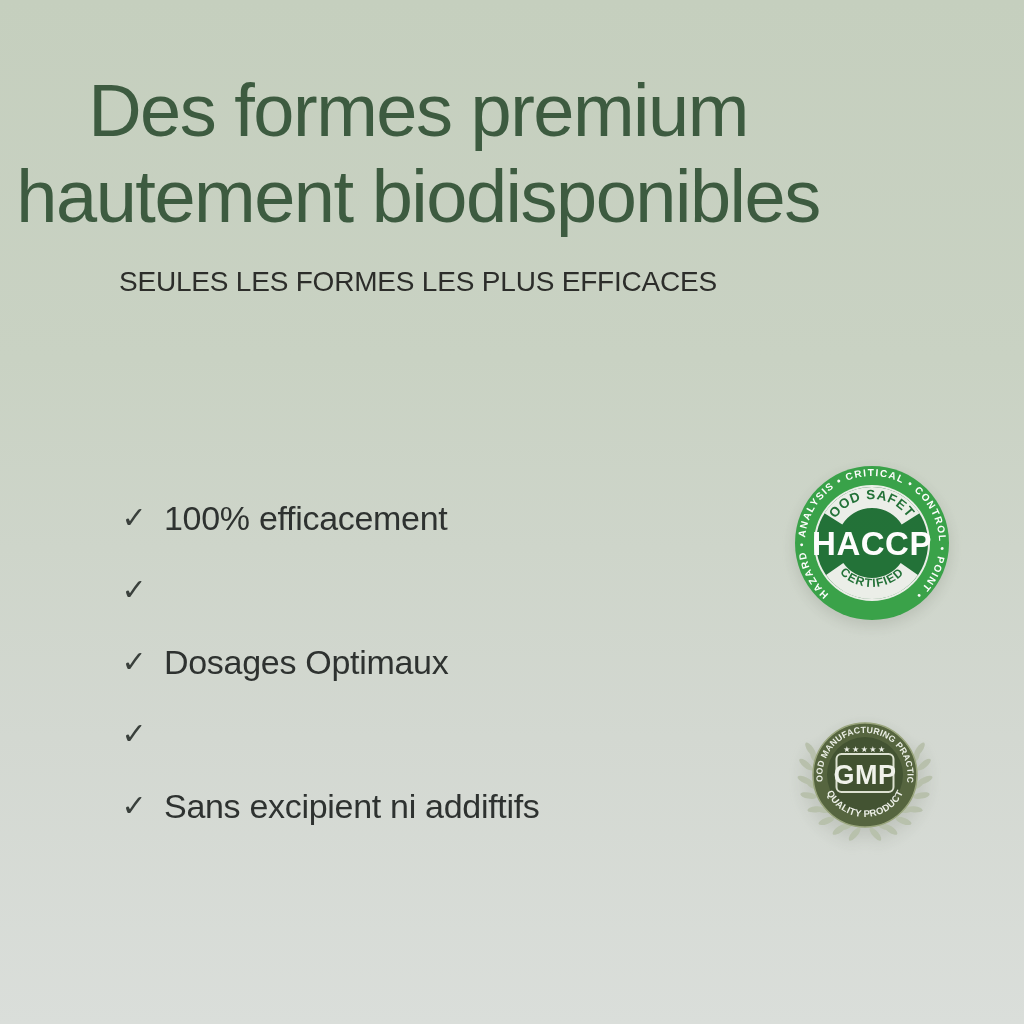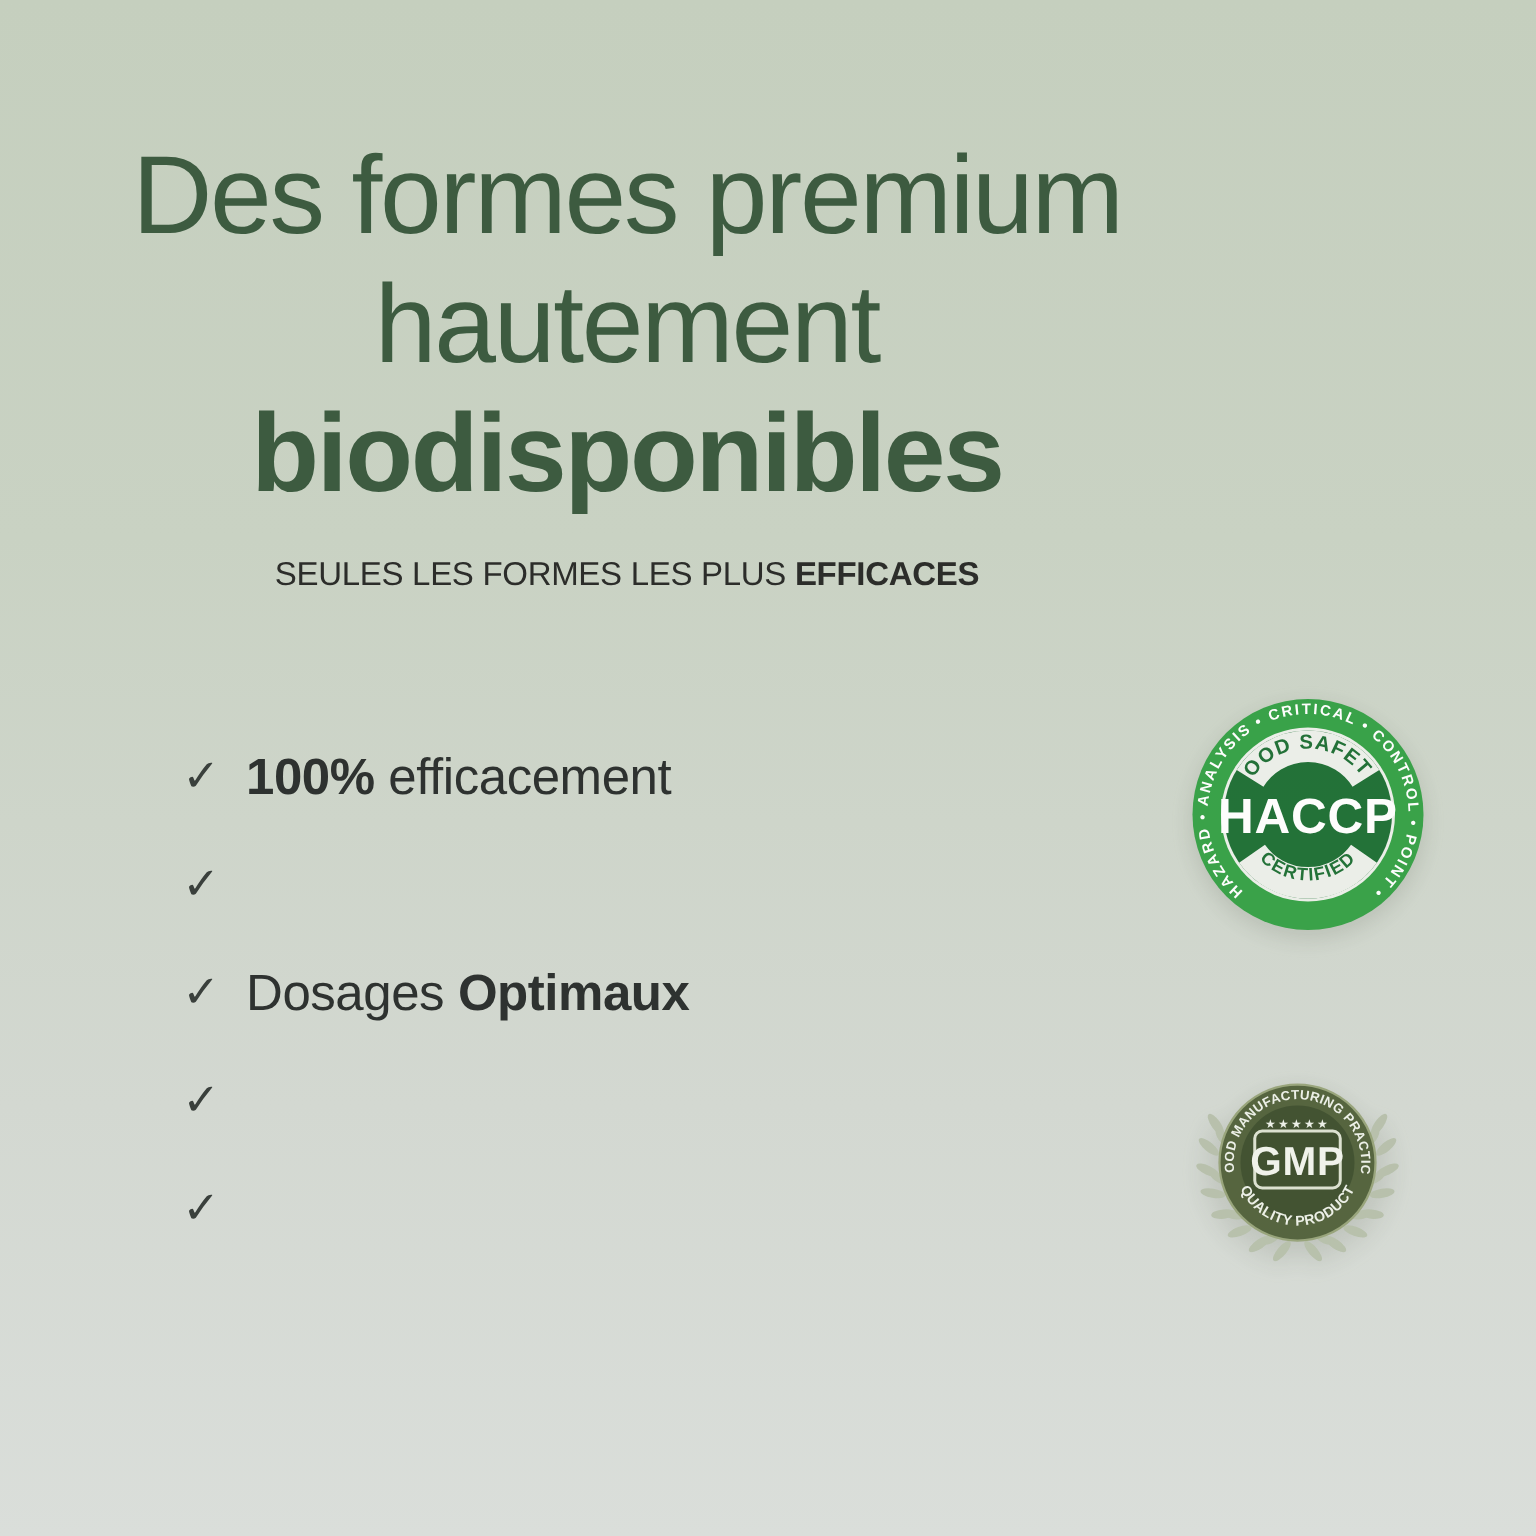--- a/index.html
+++ b/index.html
@@ -2,29 +2,29 @@
 <html><head>
 <meta charset="utf-8">
 <style>
   html,body{margin:0;padding:0;}
   body{
     width:1024px;height:1024px;overflow:hidden;
     font-family:"Liberation Sans",sans-serif;
     background:linear-gradient(180deg,#c5cfbe 0%,#c9d2c3 35%,#d3d8d1 72%,#dadeda 100%);
   }
   .page{position:relative;width:1024px;height:1024px;}
-  .b{font-weight:700;}
+  .b{font-weight:400;}
 
-  .header{position:absolute;left:0;top:0;width:836px;text-align:center;padding-top:68px;margin-top:19px;}
+  .header{position:absolute;left:0;top:0;width:836px;text-align:center;padding-top:68px;}
   .title{
     margin:0;font-size:74px;font-weight:400;color:#3d5b40;
     letter-spacing:-1.5px;line-height:1.16;
   }
   .subtitle{
-    margin:26px 0 0;font-size:22px;font-weight:400;color:#2c2d2a;letter-spacing:-0.2px;
+    margin:26px 0 0;font-size:28px;font-weight:400;color:#2c2d2a;letter-spacing:-0.2px;
   }
 
   .checklist{position:absolute;left:120px;top:496px;width:600px;}
   .check-item{
     display:flex;align-items:flex-start;margin-bottom:28px;
     font-size:34px;color:#2e3230;line-height:44px;letter-spacing:-0.3px;
   }
   .check{
     flex:0 0 auto;color:#3a403c;font-size:30px;line-height:44px;
     margin-right:16px;width:28px;text-align:center;
@@ -59,20 +59,21 @@
       </div>
       <div class="check-item">
         <span class="check">✓</span>
         <div class="item-text"><span>Dosages </span><span class="b">Optimaux</span></div>
       </div>
       <div class="check-item">
         <span class="check">✓</span>
       </div>
       <div class="check-item">
         <span class="check">✓</span>
+        <div class="item-text"><span>Sans excipient ni addiftifs</span></div>
       </div>
     </div>
 
   <div class="badge badge-haccp">
     <svg width="158" height="158" viewBox="0 0 158 158">
       <defs>
         <path id="hring" d="M35.9 130.3 A67 67 0 1 1 122.1 27.7 A67 67 0 1 1 35.9 130.3"></path>
         <path id="htop" d="M40.2 58.3 A44 44 0 0 1 117.8 58.3"></path>
         <path id="hbot" d="M45.3 107.3 A44 44 0 0 0 112.7 107.3"></path>
       </defs>

